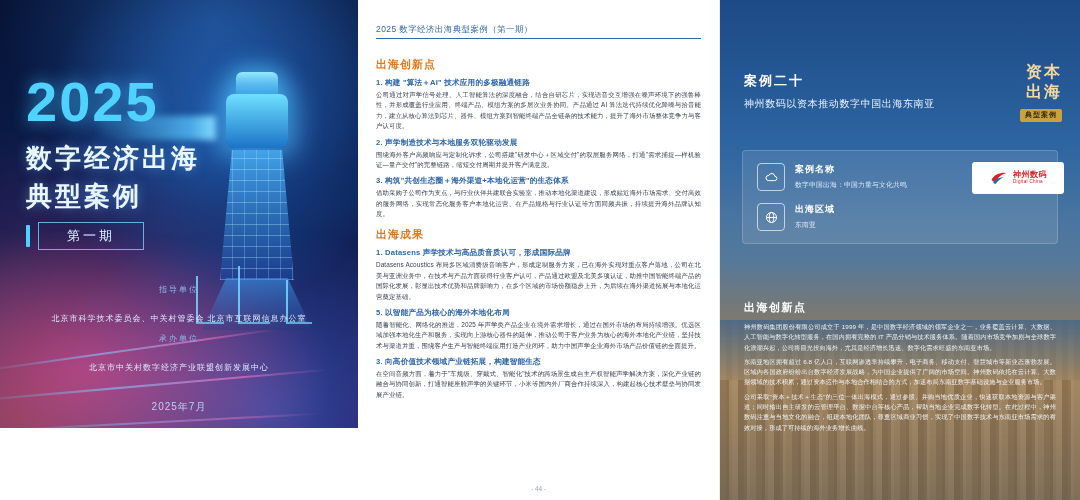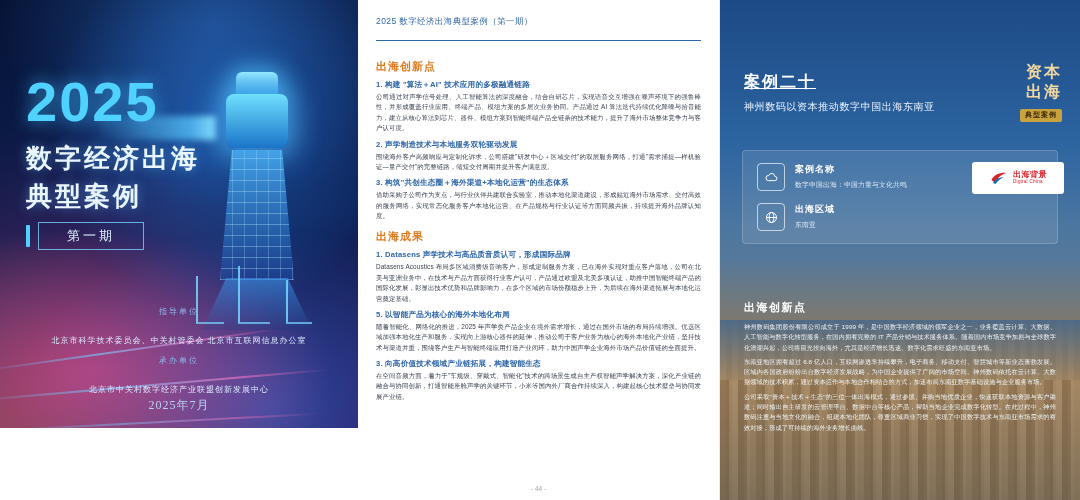--- a/index.html
+++ b/index.html
@@ -90,29 +90,29 @@
   .cover .issue .bar{width:4px;height:22px;background:#4fd2ff;margin-right:8px;border-radius:1px;}
   .cover .issue .box{
     border:1px solid rgba(120,210,255,.8);color:#dff1ff;font-size:13px;
     padding:4px 28px;letter-spacing:3px;
   }
   .cover .credits{
     position:absolute;left:0;right:0;bottom:14px;text-align:center;color:#cfe4ff;
   }
   .cover .credits .lbl{font-size:8px;color:#8fb8e8;letter-spacing:2px;margin-top:9px;}
   .cover .credits .orgs{font-size:8px;letter-spacing:1px;margin-top:18px;color:#dbe9ff;}
-  .cover .credits .date{font-size:12px;margin-top:2px;color:#b9d2f2;letter-spacing:1px;font-family:Liberation Serif, serif;}
+  .cover .credits .date{font-size:10px;margin-top:27px;color:#b9d2f2;letter-spacing:1px;}
 
   
   .textpage{
     position:relative;width:362px;height:500px;flex:none;background:#ffffff;
     padding:0;box-sizing:border-box;border-right:1px solid #e9eef3;
   }
   .textpage .runhead{
-    margin:16px 18px 0 18px;font-size:8.5px;color:#2f66a8;padding-bottom:12px;
+    margin:24px 18px 0 18px;font-size:8.5px;color:#2f66a8;padding-bottom:2px;
     border-bottom:1px solid #2f66a8;letter-spacing:.4px;
   }
   .tp-body{padding:10px 18px 0 18px;}
   .sec-title{
     color:#e07b1f;font-size:11px;font-weight:bold;letter-spacing:1px;margin:8px 0 5px 0;
   }
   .sub-title{
     color:#2f66a8;font-size:7.6px;font-weight:bold;margin:6px 0 2px 0;letter-spacing:.2px;
   }
   .para{
@@ -140,21 +140,21 @@
     background:
       linear-gradient(180deg,rgba(0,0,0,0) 0%,rgba(90,60,30,.35) 100%),
       repeating-linear-gradient(90deg,rgba(120,80,40,.35) 0 9px,rgba(230,190,140,.25) 9px 18px);
     opacity:.8;
   }
   .casepage .ovl{
     position:absolute;left:0;top:0;right:0;bottom:0;
     background:linear-gradient(180deg,rgba(22,60,110,.25) 0%,rgba(22,60,110,.05) 45%,rgba(30,50,80,.35) 100%);
   }
   .case-head{position:absolute;left:24px;top:72px;right:18px;}
-  .case-no{color:#ffffff;font-size:16px;font-weight:bold;letter-spacing:2px;text-decoration:underline;}
+  .case-no{color:#ffffff;font-size:13px;font-weight:bold;letter-spacing:2px;}
   .case-sub{color:#eaf3ff;font-size:10px;margin-top:7px;letter-spacing:.6px;}
   .zbch{
     position:absolute;right:18px;top:62px;text-align:right;color:#f3d9a0;
     font-size:16px;font-weight:bold;line-height:1.25;letter-spacing:2px;
   }
   .zbch .stamp{
     display:inline-block;margin-top:4px;background:#c9a23d;color:#3a2a08;font-size:7px;
     padding:2px 5px;letter-spacing:1px;border-radius:2px;
   }
   .case-card{
@@ -298,21 +298,21 @@
         </div>
       </div>
     </div>
 
     <div class="logo-box">
       <svg class="logo-mark" viewBox="0 0 24 24">
         <path d="M3 14c4-7 12-9 18-8-5 1-9 4-11 8-1.5 3-4 4-7 0z" fill="#d8232a"></path>
         <path d="M5 17c3-4 8-6 13-6-4 1.5-7 4-9 7-1 1.5-3 1.5-4-1z" fill="#1f6fb5"></path>
       </svg>
       <div class="logo-txt">
-        <div class="cn">出海背景</div>
+        <div class="cn">神州数码</div>
         <div class="en">Digital China</div>
       </div>
     </div>
 
     <div class="bg-title">出海创新点</div>
     <div class="bg-text">
       <p>神州数码集团股份有限公司成立于 1999 年，是中国数字经济领域的领军企业之一，业务覆盖云计算、大数据、人工智能与数字化转型服务，在国内拥有完整的 IT 产品分销与技术服务体系。随着国内市场竞争加剧与全球数字化浪潮兴起，公司将目光投向海外，尤其是经济增长迅速、数字化需求旺盛的东南亚市场。</p>
       <p>东南亚地区拥有超过 6.8 亿人口，互联网渗透率持续攀升，电子商务、移动支付、智慧城市等新业态蓬勃发展。区域内各国政府纷纷出台数字经济发展战略，为中国企业提供了广阔的市场空间。神州数码依托在云计算、大数据领域的技术积累，通过资本运作与本地合作相结合的方式，加速布局东南亚数字基础设施与企业服务市场。</p>
       <p>公司采取"资本＋技术＋生态"的三位一体出海模式，通过参股、并购当地优质企业，快速获取本地资源与客户渠道；同时输出自主研发的云管理平台、数据中台等核心产品，帮助当地企业完成数字化转型。在此过程中，神州数码注重与当地文化的融合，组建本地化团队，尊重区域商业习惯，实现了中国数字技术与东南亚市场需求的有效对接，形成了可持续的海外业务增长曲线。</p>
     </div>

